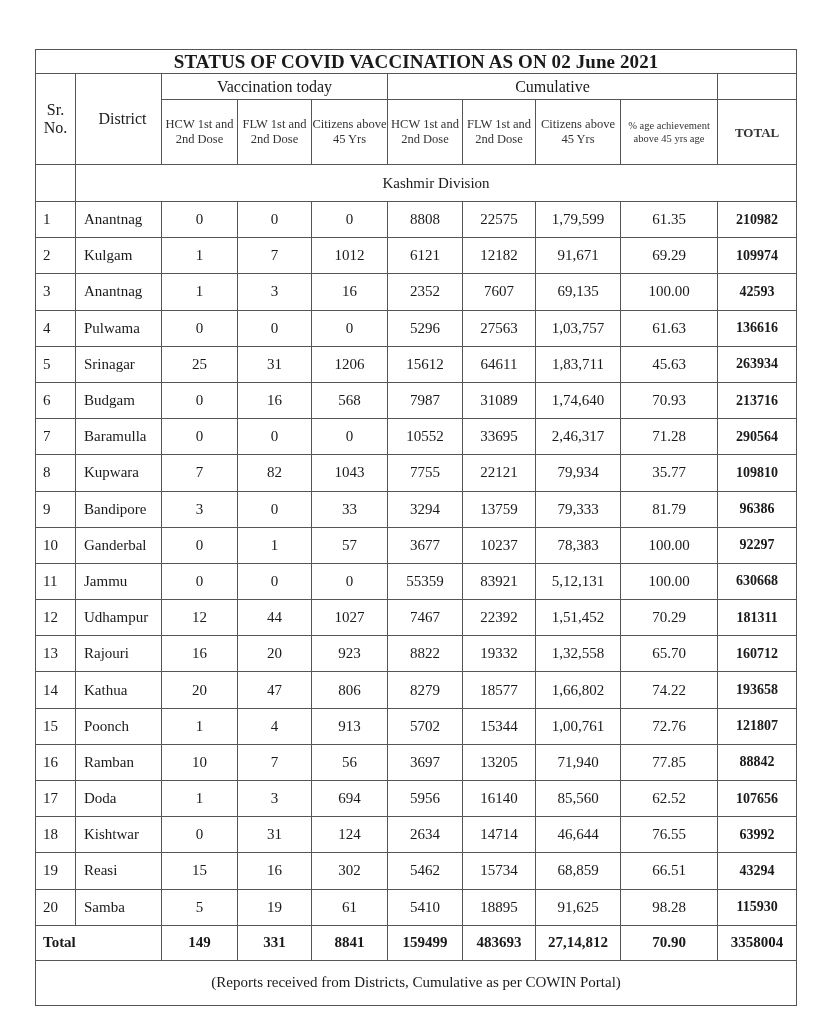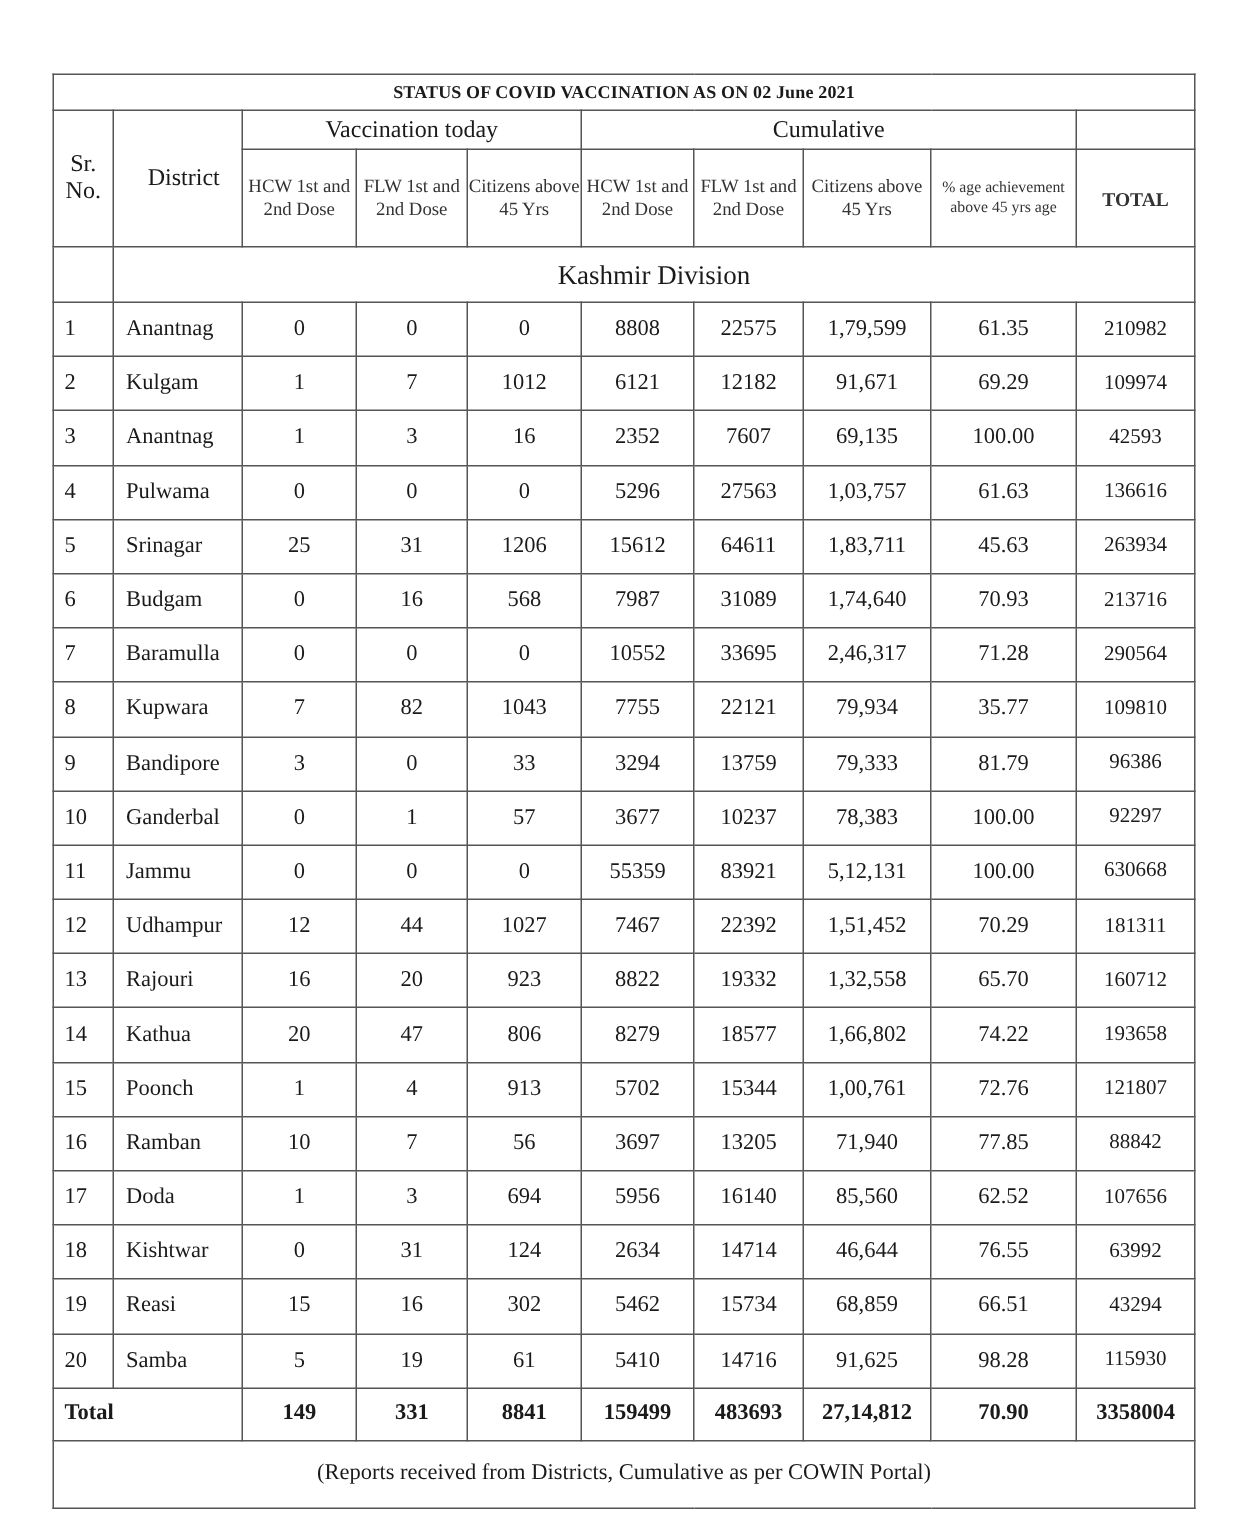--- a/index.html
+++ b/index.html
@@ -6,33 +6,33 @@
   body { width: 825px; height: 1024px; position: relative; font-family: "Liberation Serif", "DejaVu Serif", serif; color: #1a1a1a; }
   table.main {
     position: absolute; left: 35px; top: 49px;
     border-collapse: collapse; table-layout: fixed;
     width: 761px;
   }
   table.main td, table.main th {
     border: 1px solid #555; padding: 0; text-align: center; vertical-align: middle;
     font-weight: normal; overflow: hidden;
   }
-  .title-cell { height: 23px; font-size: 12px; font-weight: bold !important; letter-spacing: 0.1px; }
+  .title-cell { height: 23px; font-size: 19px; font-weight: bold !important; letter-spacing: 0.1px; }
   .group-cell { height: 25px; font-size: 16px; }
   .sub-cell { height: 64px; font-size: 12.5px; line-height: 15px; color: #333; }
   .sub-cell.small { font-size: 10.5px; line-height: 13px; }
   .srno-head { font-size: 16px; line-height: 18px; }
   .district-head { font-size: 16px; font-weight: normal; text-align: left; padding-left: 8px !important; }
   .total-head { font-size: 13px; font-weight: bold !important; }
   .division-row td { height: 36px; }
-  .division-label { font-size: 18px; font-weight: bold; }
+  .division-label { font-size: 15px; font-weight: bold; }
   tr.data-row td { height: 35.2px; font-size: 15px; }
   tr.data-row td.sr { text-align: left; padding-left: 7px; }
   tr.data-row td.district { text-align: left; padding-left: 8px; }
-  tr.data-row td.total { font-weight: normal; font-size: 14px; text-align: center; }
+  tr.data-row td.total { font-weight: bold; font-size: 14px; text-align: center; }
   tr.total-row td { height: 34px; font-weight: bold; font-size: 15px; }
   tr.total-row td.total-label { text-align: left; padding-left: 7px; }
   tr.footer-row td { height: 44px; font-size: 15px; font-weight: normal; }
 </style>
 </head>
 <body>
 
 <table class="main">
   <colgroup>
     <col style="width:40px">
@@ -301,21 +301,21 @@
         <td>66.51</td>
         <td class="total">43294</td>
       </tr>
       <tr class="data-row">
         <td class="sr">20</td>
         <td class="district">Samba</td>
         <td>5</td>
         <td>19</td>
         <td>61</td>
         <td>5410</td>
-        <td>14716</td>
+        <td>18895</td>
         <td>91,625</td>
         <td>98.28</td>
         <td class="total">115930</td>
       </tr>
     </tbody>
   <tfoot>
     <tr class="total-row">
       <td colspan="2" class="total-label">Total</td>
       <td>149</td>
       <td>331</td>

